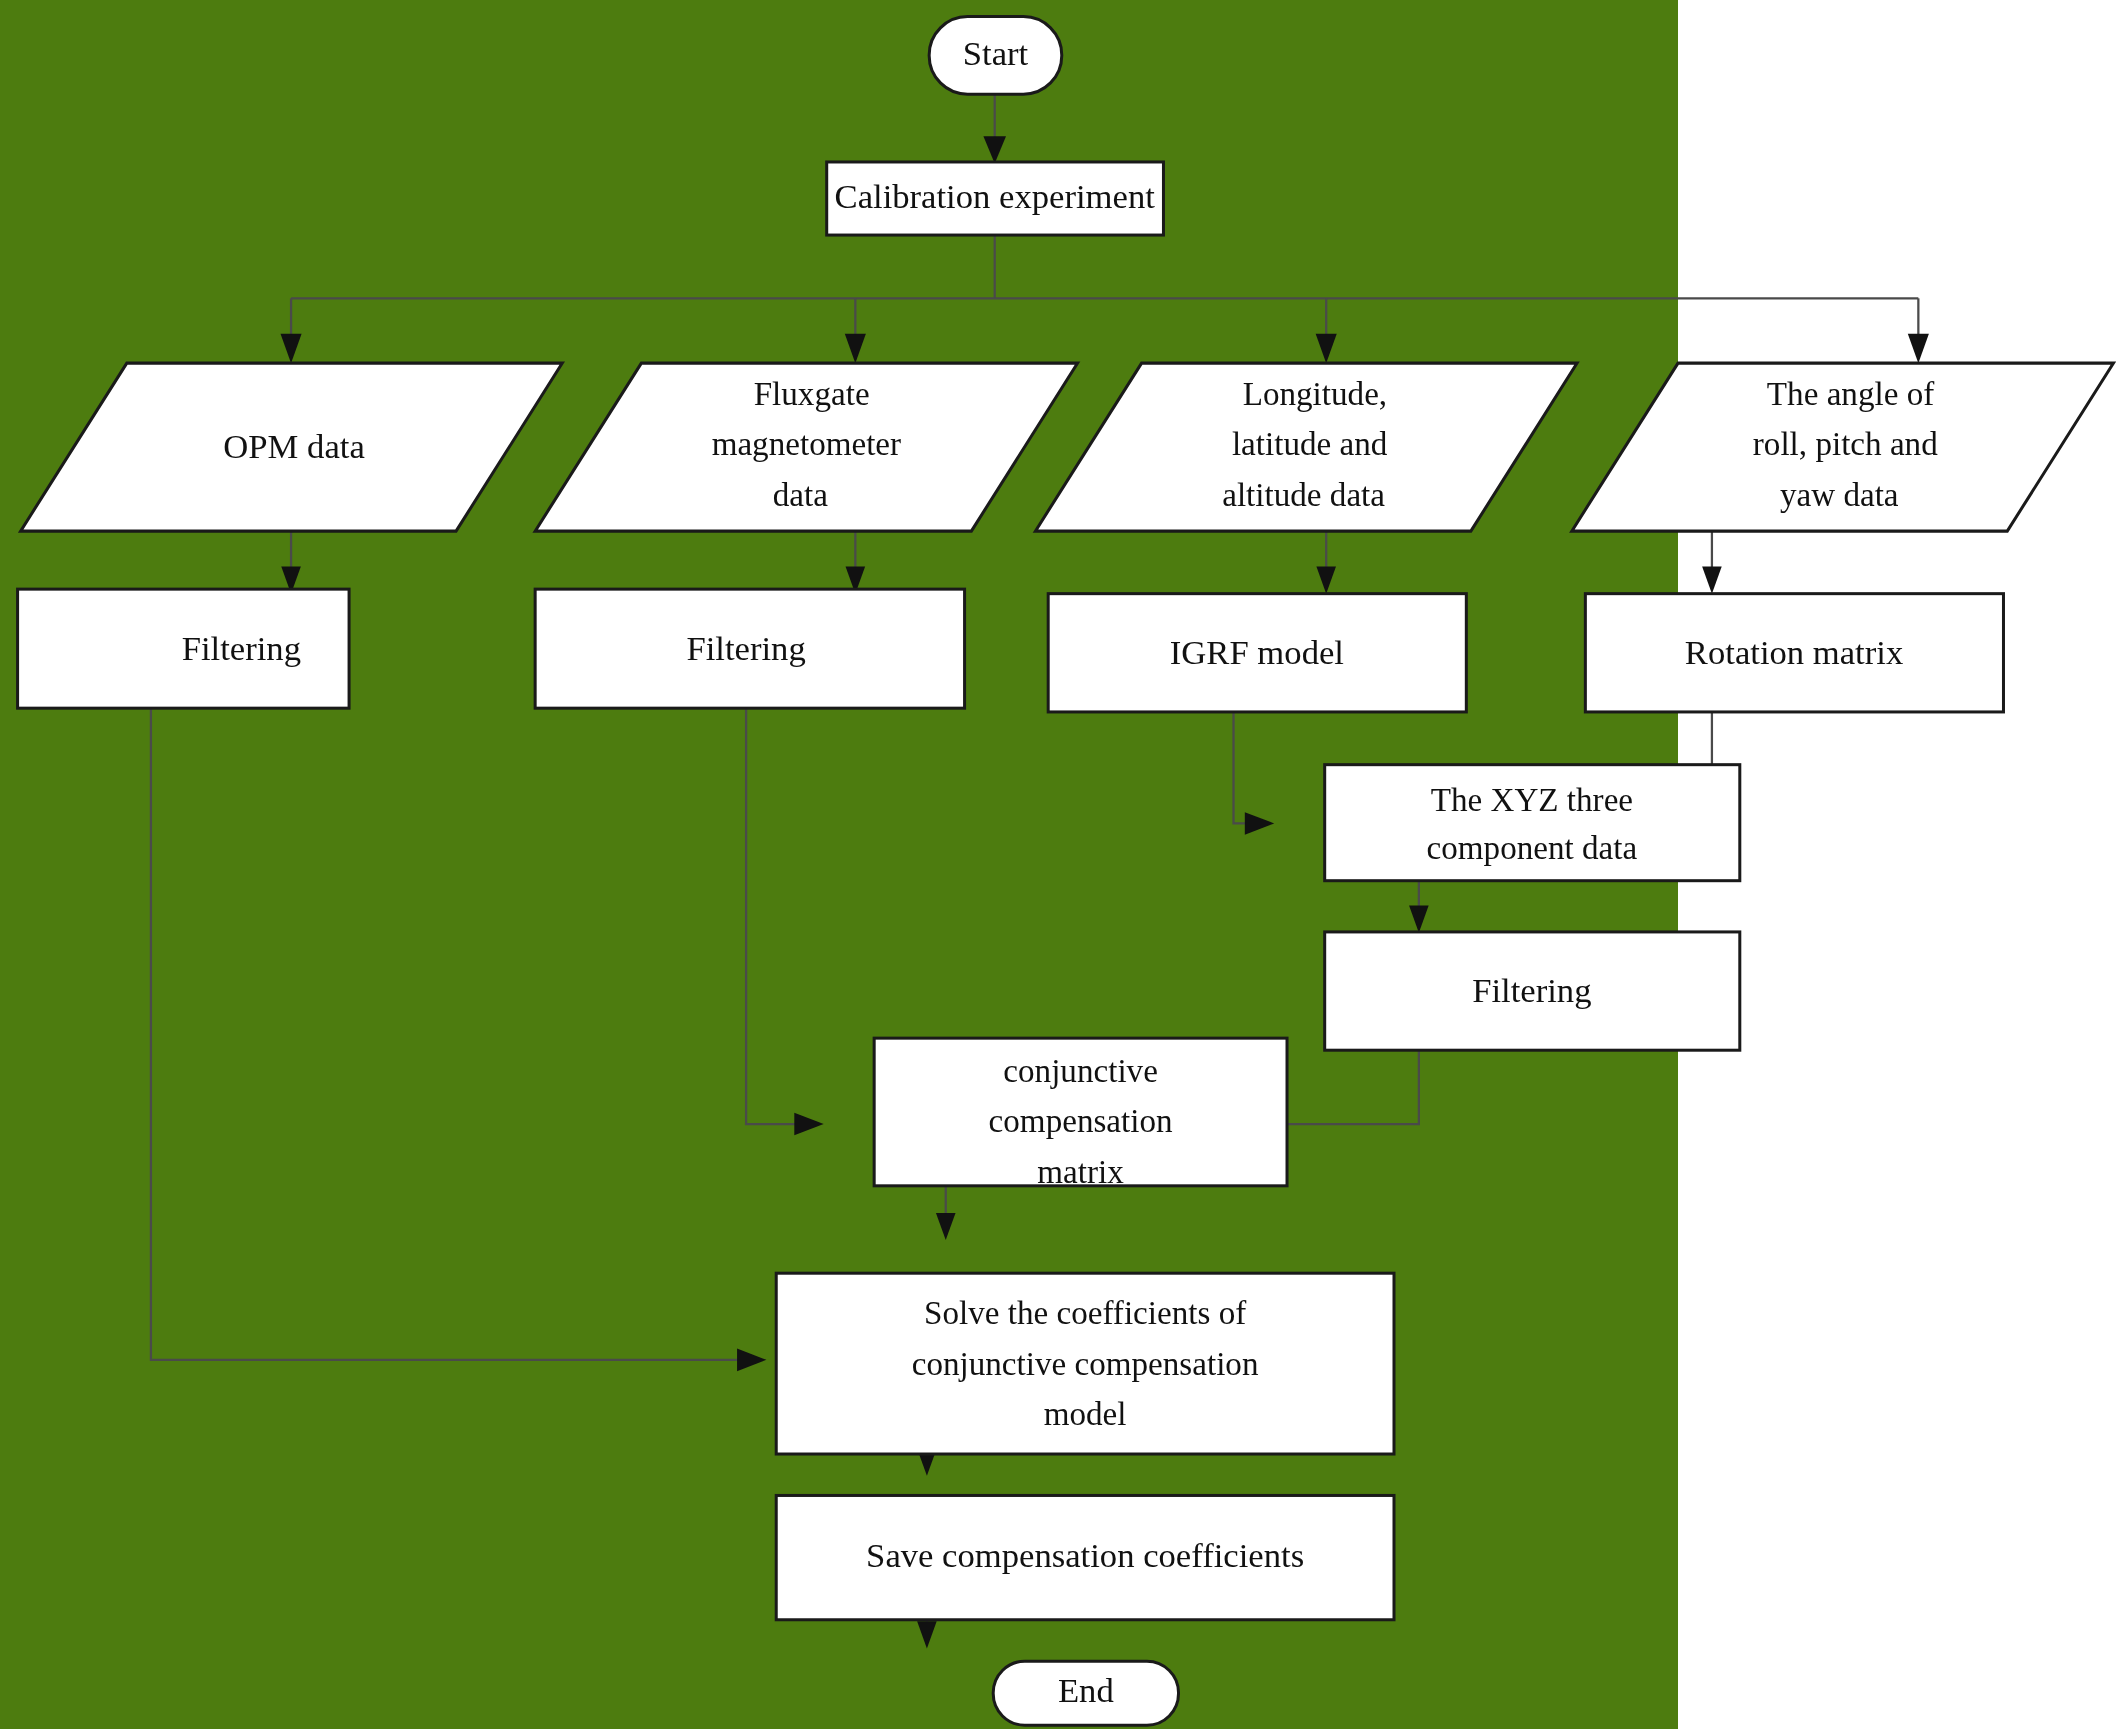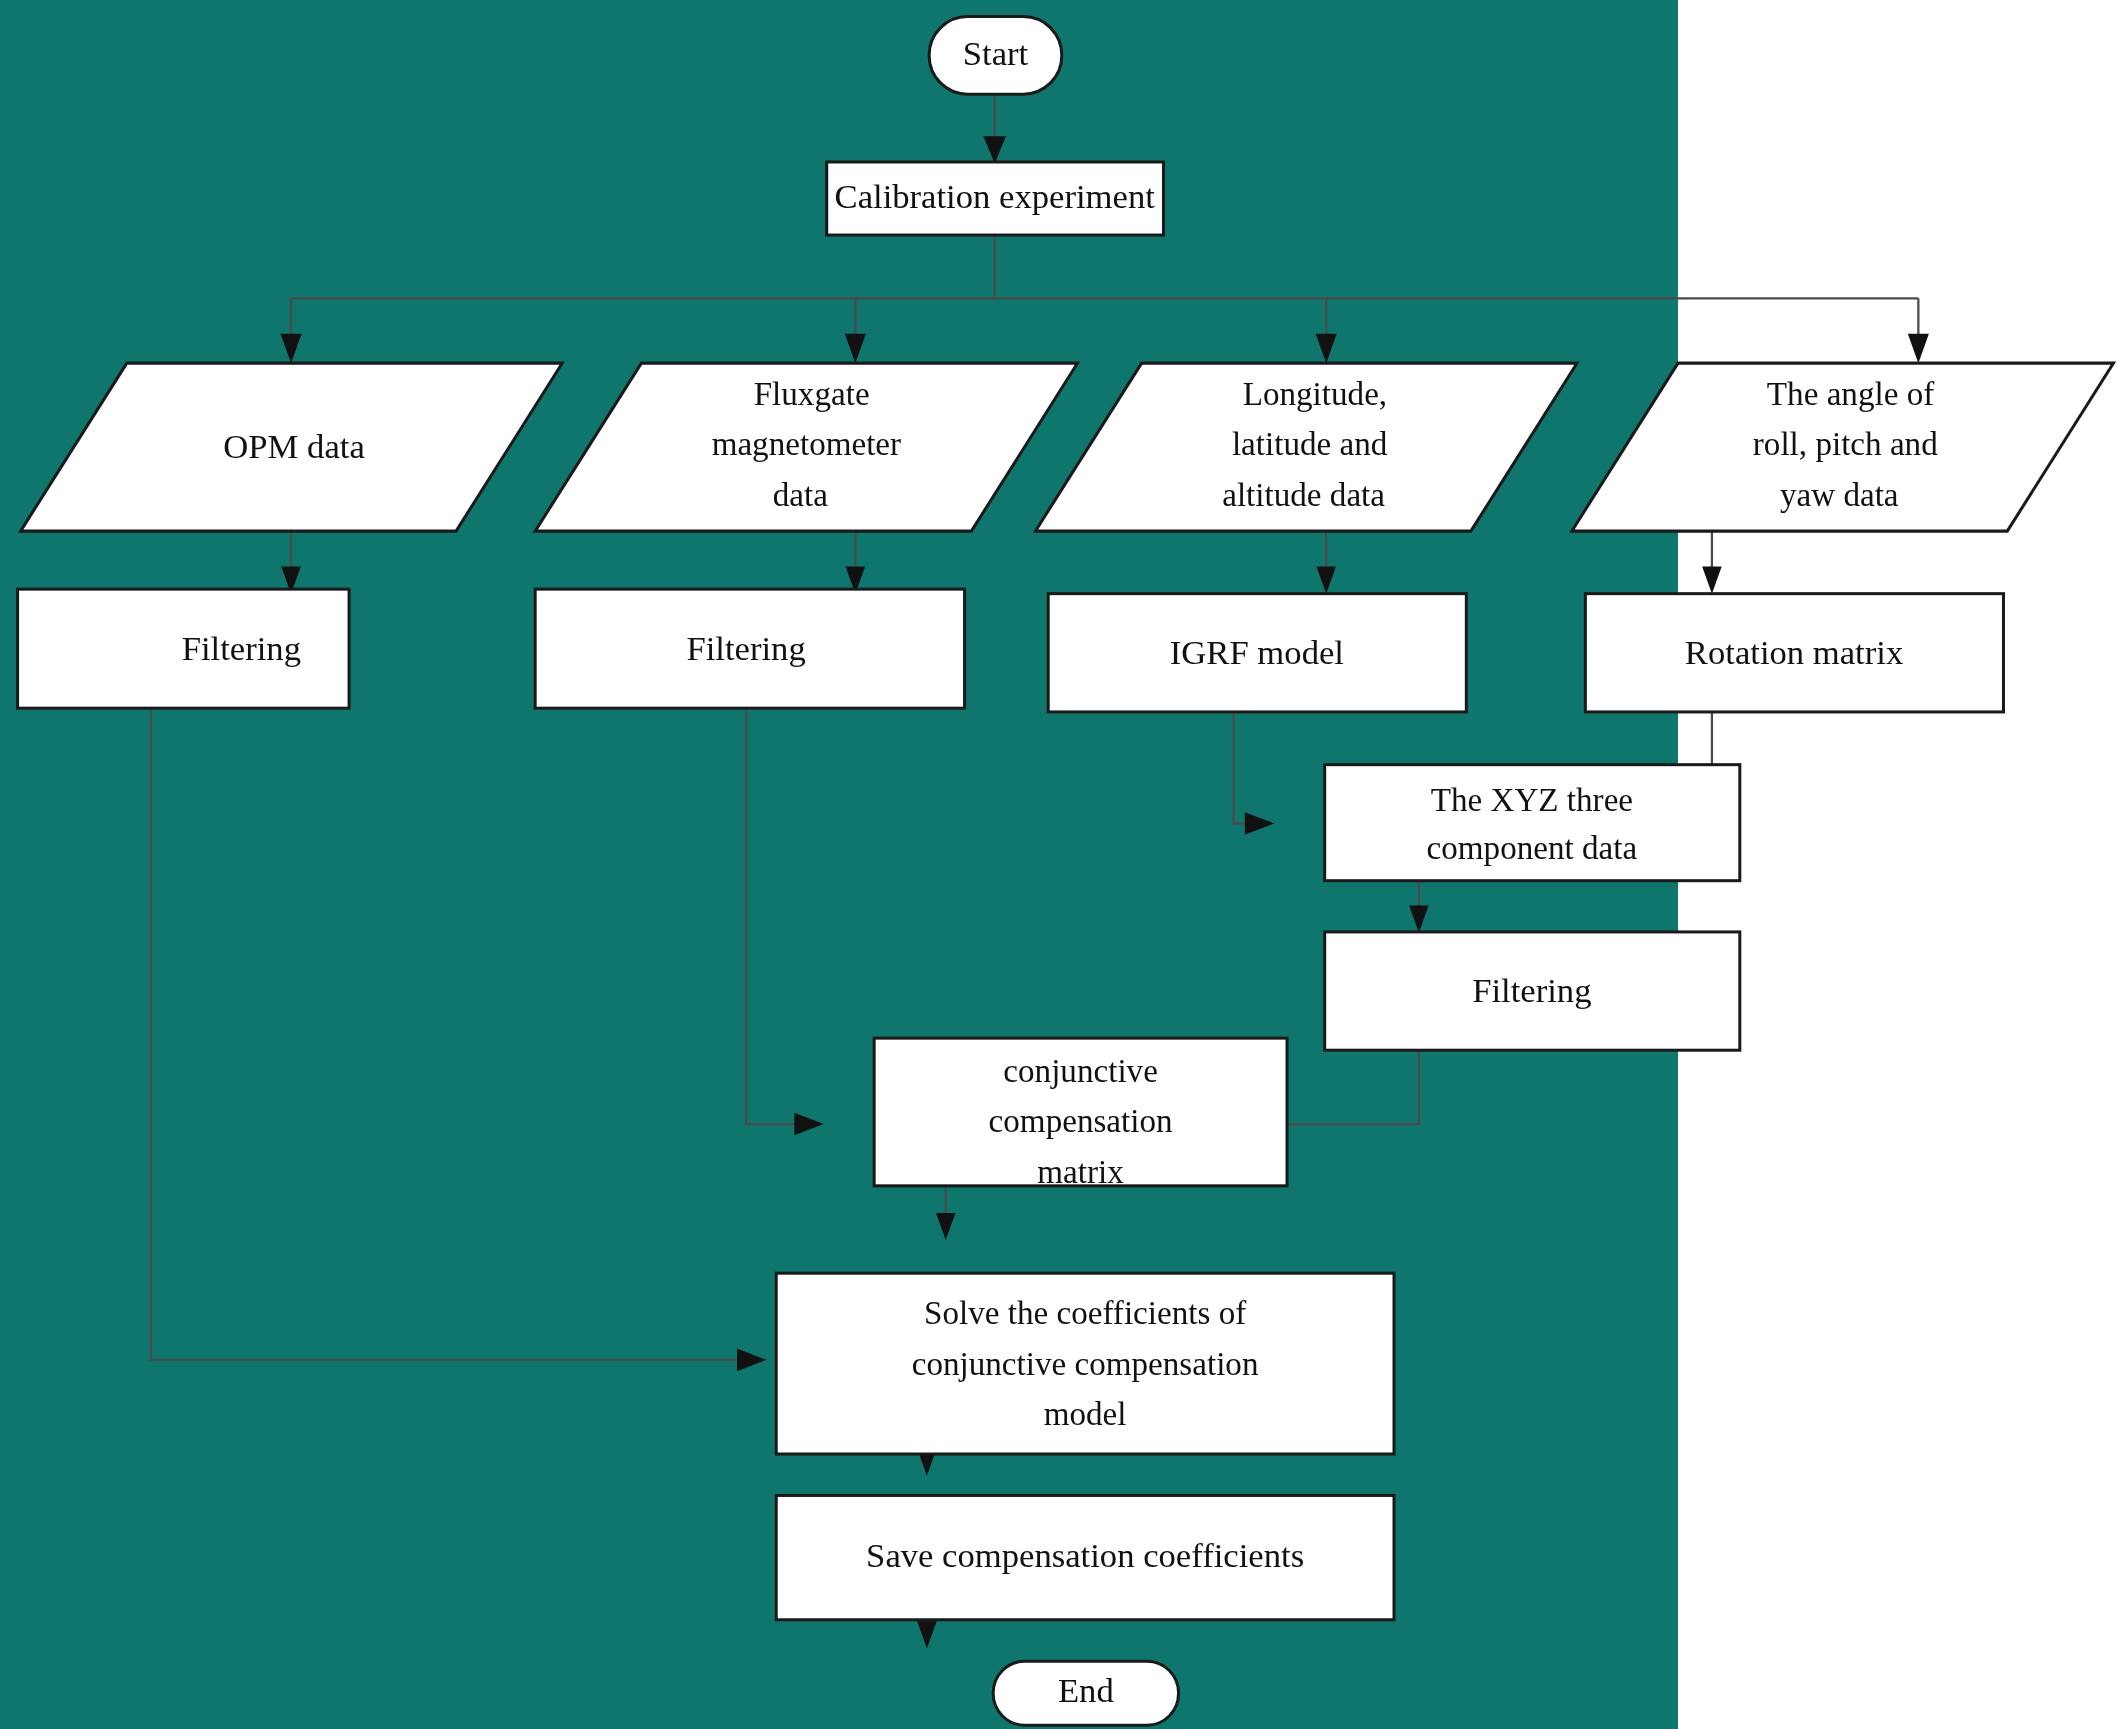--- a/index.html
+++ b/index.html
@@ -10,21 +10,21 @@
   body {
     width: 2119px;
     height: 1729px;
     font-family: "Liberation Serif", "DejaVu Serif", serif;
     overflow: hidden;
   }
   #flowchart-root {
     position: relative;
     width: 1678px;
     height: 1729px;
-    background: #0f766e;
+    background: #4d7c0f;
   }
   svg.chart-svg {
     position: absolute;
     top: 0;
     left: 0;
     width: 2119px;
     height: 1729px;
   }
   .node-shape {
     fill: #ffffff;

